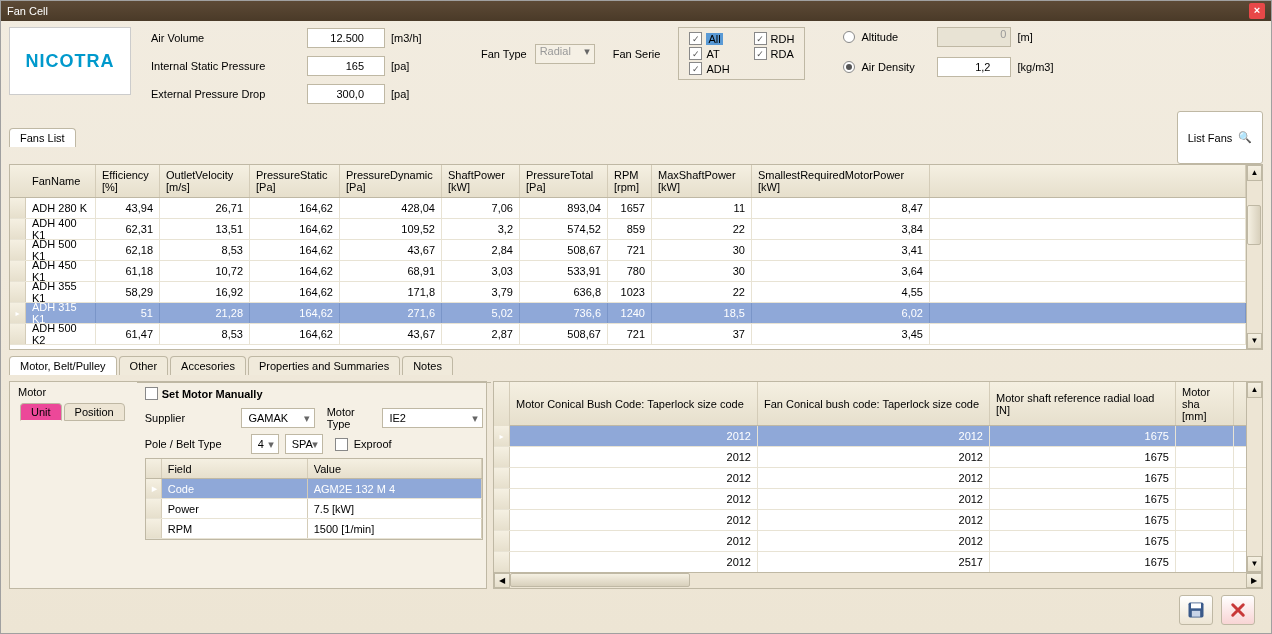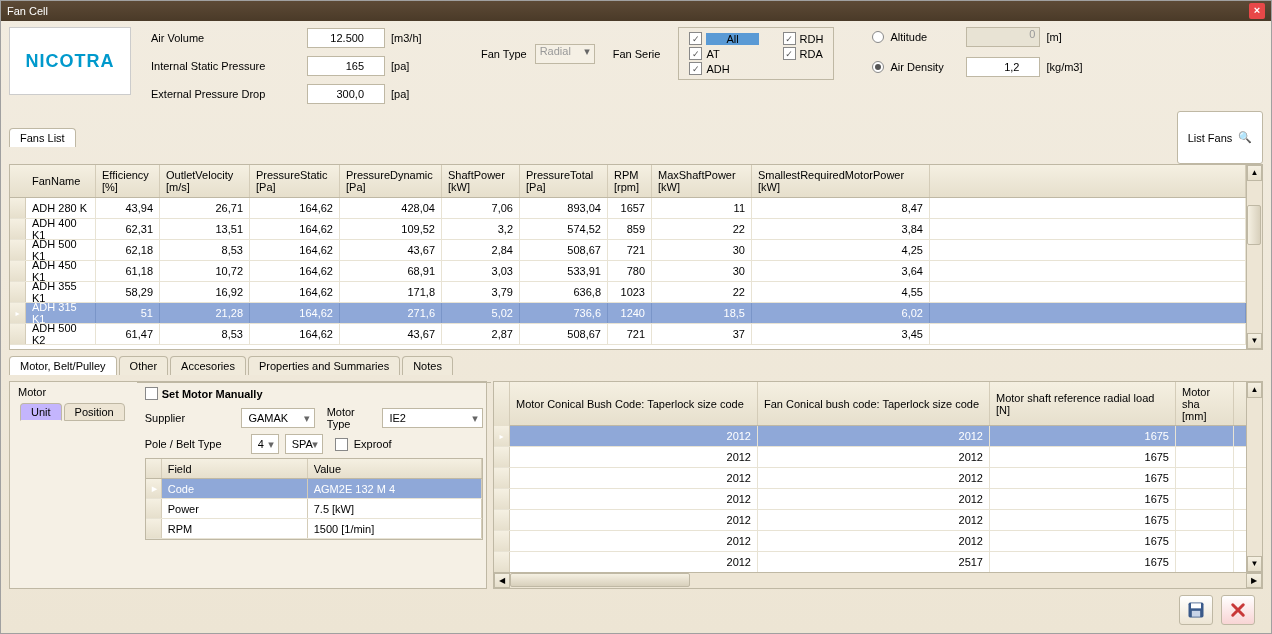--- a/index.html
+++ b/index.html
@@ -16,21 +16,21 @@
 .param-input { width: 78px; height: 20px; border: 1px solid #bfb8a4; text-align: right; padding: 0 20px; background: #fff; }
 .param-unit { width: 40px; }
 .fan-type-section { display: flex; align-items: center; gap: 8px; margin-left: 40px; }
 .dropdown { height: 20px; border: 1px solid #bfb8a4; background: #f5f0e5; padding: 0 20px 0 4px; position: relative; color: #999; }
 .dropdown::after { content: '▾'; position: absolute; right: 4px; color: #666; }
 .fan-serie-box { border: 1px solid #bfb8a4; padding: 4px 10px; display: flex; gap: 24px; margin-left: 10px; }
 .fan-serie-col { display: flex; flex-direction: column; gap: 2px; }
 .checkbox-row { display: flex; align-items: center; gap: 4px; }
 .checkbox { width: 13px; height: 13px; border: 1px solid #888; background: #fff; display: inline-flex; align-items: center; justify-content: center; font-size: 9px; color: #555; }
 .checkbox.checked::after { content: '✓'; }
-.chk-highlight { background: #5a9ad5; padding: 0 20px; }
+.chk-highlight { background: #5a9ad5; padding: 0 2px; }
 .radio-section { display: flex; flex-direction: column; gap: 10px; margin-left: 28px; }
 .radio-row { display: flex; align-items: center; gap: 6px; }
 .radio { width: 12px; height: 12px; border: 1px solid #888; border-radius: 50%; background: #fff; display: inline-flex; align-items: center; justify-content: center; }
 .radio.selected::after { content: ''; width: 6px; height: 6px; background: #555; border-radius: 50%; }
 .input-readonly { width: 74px; height: 20px; border: 1px solid #bfb8a4; background: #e8e3d4; text-align: right; padding: 0 4px; color: #999; }
 .tabs-row { display: flex; align-items: center; justify-content: space-between; }
 .tabs { display: flex; gap: 0; }
 .tab { padding: 3px 10px; border: 1px solid #bfb8a4; background: #f0eadb; border-bottom: none; border-radius: 4px 4px 0 0; margin-right: 2px; }
 .tab.active { background: #fff; }
 .list-fans-btn { display: flex; align-items: center; gap: 6px; padding: 19px 10px; border: 1px solid #bfb8a4; background: #fff; border-radius: 3px; }
@@ -46,21 +46,21 @@
 .grid-cell.num { justify-content: flex-end; }
 .row-indicator { width: 16px; border-right: 1px solid #d4ccb8; background: linear-gradient(to bottom, #f5f0e2, #e6dfcc); height: 100%; display: flex; align-items: center; justify-content: center; font-size: 8px; }
 .grid-scrollbar { width: 16px; background: #ede5d4; border-left: 1px solid #bfb8a4; position: relative; }
 .scroll-btn { height: 16px; background: linear-gradient(to bottom, #f5f0e2, #e6dfcc); border: 1px solid #bfb8a4; text-align: center; font-size: 8px; line-height: 14px; }
 .scroll-thumb { position: absolute; width: 14px; left: 0; background: linear-gradient(to right, #f5f0e2, #d8d0bc); border: 1px solid #bfb8a4; border-radius: 2px; }
 
 .bottom-section { display: flex; gap: 6px; margin-top: 6px; flex: 1; min-height: 0; }
 .motor-panel { width: 478px; border: 1px solid #bfb8a4; background: #f5f0e5; display: flex; flex-direction: row; }
 .sub-tabs { display: flex; padding: 2px 2px 0 2px; }
 .sub-tab { padding: 2px 10px; border: 1px solid #bfb8a4; background: #ede5d4; border-radius: 4px 4px 0 0; margin-right: 2px; position: relative; top: 1px; }
-.sub-tab.active { background: #c4b5fd; border-bottom-color: #f5f0e5; }
+.sub-tab.active { background: #ec4899; border-bottom-color: #f5f0e5; }
 .motor-content { flex: 1; border-top: 1px solid #bfb8a4; padding: 4px 8px; }
 .motor-form-row { display: flex; align-items: center; gap: 6px; margin: 4px 0; }
 .motor-label { width: 100px; }
 .combo { height: 20px; border: 1px solid #bfb8a4; background: #fff; padding: 0 18px 0 6px; position: relative; display: inline-flex; align-items: center; }
 .combo::after { content: '▾'; position: absolute; right: 4px; color: #666; }
 .motor-table { border: 1px solid #bfb8a4; margin-top: 4px; background: #fff; }
 .motor-table-header { display: flex; background: linear-gradient(to bottom, #f5f0e2, #e6dfcc); border-bottom: 1px solid #bfb8a4; height: 20px; }
 .motor-table-row { display: flex; height: 20px; border-bottom: 1px solid #e8e3d4; }
 .motor-table-row.selected { background: #8fa8d8; color: #fff; }
 .motor-table-cell { padding: 2px 6px; border-right: 1px solid #d4ccb8; display: flex; align-items: center; }
@@ -267,21 +267,21 @@
               <div class="row-indicator"></div>
               <div class="grid-cell c-fanname">ADH 500 K1</div>
               <div class="grid-cell num c-eff">62,18</div>
               <div class="grid-cell num c-outvel">8,53</div>
               <div class="grid-cell num c-pstat">164,62</div>
               <div class="grid-cell num c-pdyn">43,67</div>
               <div class="grid-cell num c-shaft">2,84</div>
               <div class="grid-cell num c-ptot">508,67</div>
               <div class="grid-cell num c-rpm">721</div>
               <div class="grid-cell num c-maxshaft">30</div>
-              <div class="grid-cell num c-smallest">4,25</div>
+              <div class="grid-cell num c-smallest">3,41</div>
               <div class="grid-cell" style="flex:1;"></div>
             </div>
             <div class="grid-row">
               <div class="row-indicator"></div>
               <div class="grid-cell c-fanname">ADH 450 K1</div>
               <div class="grid-cell num c-eff">61,18</div>
               <div class="grid-cell num c-outvel">10,72</div>
               <div class="grid-cell num c-pstat">164,62</div>
               <div class="grid-cell num c-pdyn">68,91</div>
               <div class="grid-cell num c-shaft">3,03</div>

